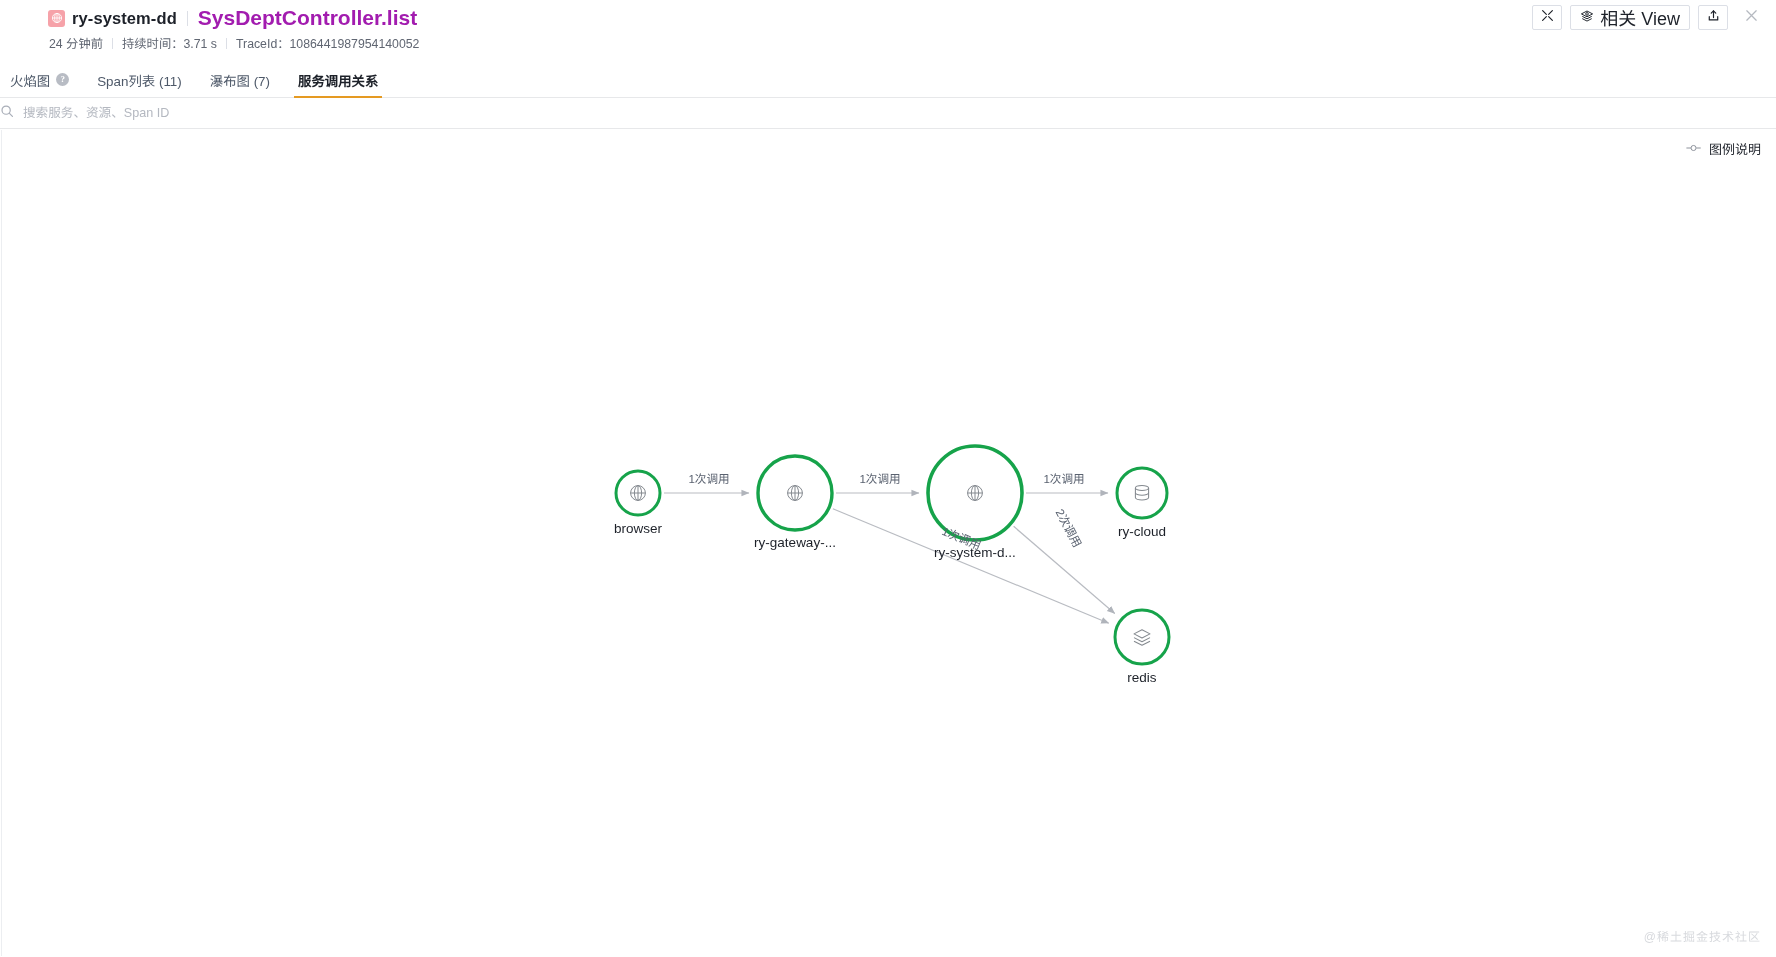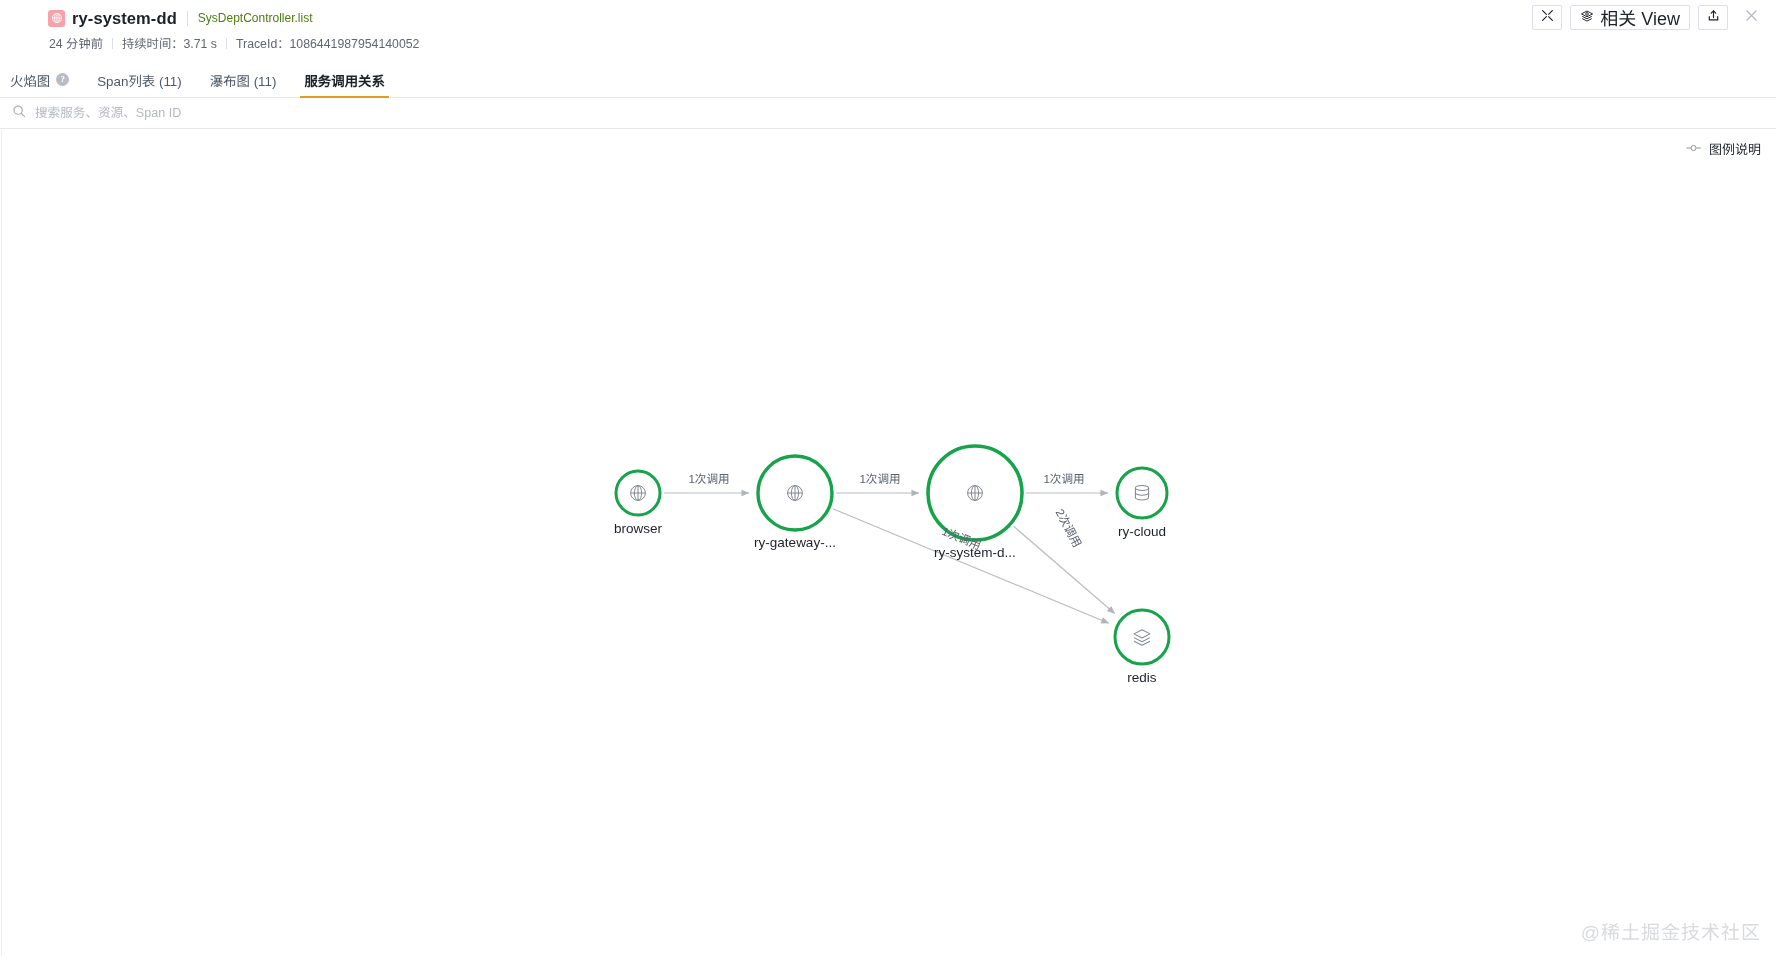--- a/index.html
+++ b/index.html
@@ -30,21 +30,21 @@
   }
   .svc-badge svg { display: block; }
   .svc-name {
     font-size: 16.5px; font-weight: bold; color: #1d2129;
     letter-spacing: .1px; white-space: nowrap;
   }
   .title-divider {
     width: 1px; height: 15px; background: #dcdfe6; margin: 0 10px;
   }
   .op-name {
-    font-size: 12px; font-weight: normal; color: #4d7c0f; white-space: nowrap;
+    font-size: 21px; font-weight: bold; color: #a21caf; white-space: nowrap;
   }
   .hdr-meta-row {
     position: absolute; left: 9px; top: 34px;
     display: flex; align-items: center; height: 18px;
     font-size: 12.3px; color: #606672; white-space: nowrap; margin-left: 40px;
   }
   .meta-divider { width: 1px; height: 11px; background: #dcdfe6; margin: 0 9px; }
 
   .hdr-actions {
     position: absolute; right: 10px; top: 4px;
@@ -89,21 +89,21 @@
   }
 
   
   .searchwrap {
     position: absolute; left: 0; top: 98px; width: 1776px; height: 31px;
     background: #fff; display: flex; align-items: center;
     border-bottom: 1px solid #e7e8ea;
   }
   .searchbox {
     display: flex; align-items: center; width: 100%; height: 31px;
-    padding-left: 12px;
+    padding-left: 0;
   }
   .search-ico { flex: none; margin-right: 9px; color: #a9aeb8; display: block; }
   .search-input {
     border: none; outline: none; background: transparent;
     font-family: inherit; font-size: 12.6px; color: #1d2129;
     width: 420px; height: 20px; padding: 0;
   }
   .search-input::placeholder { color: #b4b8c0; }
 
   
@@ -126,21 +126,21 @@
   }
   .edge-label {
     font-family: "Liberation Sans", "DejaVu Sans", sans-serif;
     font-size: 11.6px; fill: #5a6270;
   }
   .node-ring { fill: #ffffff; stroke: #16a34a; }
   .edge-line { stroke: #b9bcc2; stroke-width: 1.2px; fill: none; }
 
   .watermark {
     position: absolute; right: 14px; bottom: 12px;
-    font-size: 19px; color: #d8dade; letter-spacing: 1px;
+    font-size: 12px; color: #d8dade; letter-spacing: 1px;
     user-select: none; white-space: nowrap;
   }
 </style>
 </head>
 <body>
 
 <div id="app">
 
   <div class="header">
 
@@ -206,21 +206,21 @@
 
   <div class="tabbar">
     <div class="tab">
       <span>火焰图</span>
       <span class="help-dot">?</span>
     </div>
     <div class="tab">
       <span>Span列表 (11)</span>
     </div>
     <div class="tab">
-      <span>瀑布图 (11)</span>
+      <span>瀑布图 (7)</span>
     </div>
     <div class="tab active">
       <span>服务调用关系</span>
     </div>
   </div>
 
   <div class="searchwrap">
     <div class="searchbox">
       <span class="search-ico">
         <svg width="14" height="14" viewBox="0 0 16 16" fill="none" stroke="#a9aeb8" stroke-width="1.4" stroke-linecap="round">

